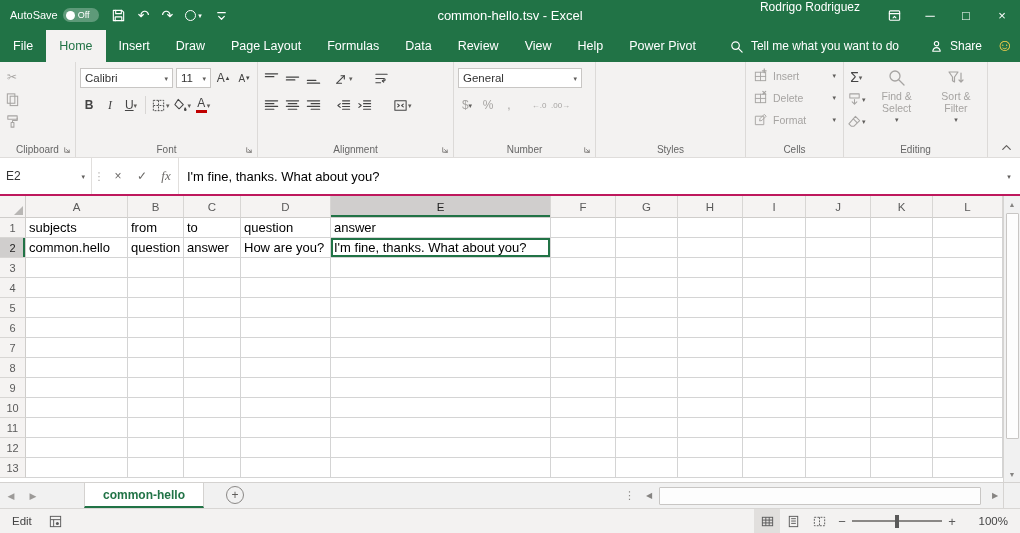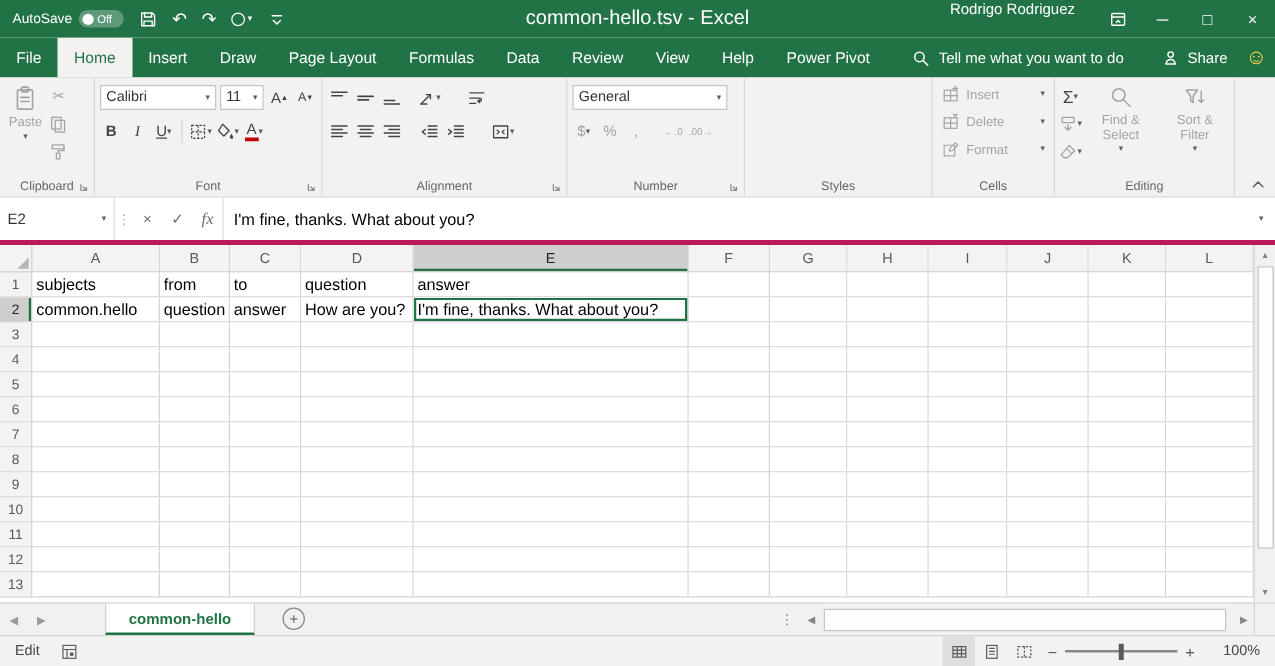--- a/index.html
+++ b/index.html
@@ -12,21 +12,21 @@
 
 .titlebar{height:30px;background:#217346;display:flex;align-items:center;color:#fff;position:relative}
 .qat{display:flex;align-items:center;gap:12px;padding-left:10px;z-index:2}
 .autosave{display:flex;align-items:center;gap:5px;font-size:11px}
 .pill{width:36px;height:14px;border-radius:7px;background:rgba(255,255,255,.28);display:flex;align-items:center;gap:3px;padding:0 3px}
 .knob{width:9px;height:9px;border-radius:50%;background:#fff}
 .pill .state{font-size:9px;color:#fff}
 .tb-btn{display:flex;align-items:center;gap:2px;color:#fff}
 .tb-btn .glyph14{font-size:14px;line-height:1}
 .circle-ic{width:11px;height:11px;border:1.5px solid #fff;border-radius:50%;display:inline-block}
-.win-title{position:absolute;left:0;right:0;text-align:center;font-size:16px;pointer-events:none}
+.win-title{position:absolute;left:0;right:0;text-align:center;font-size:13px;pointer-events:none}
 .tb-right{margin-left:auto;display:flex;align-items:flex-start;height:100%;z-index:2}
 .user-name{font-size:12px;margin-right:16px}
 .win-btn{width:36px;height:30px;display:flex;align-items:center;justify-content:center;font-size:13px;color:#fff}
 .chev{font-size:7px;line-height:1;color:#605e5c}
 .titlebar .chev{color:#fff}
 
 
 .tabrow{height:32px;background:#217346;display:flex;align-items:stretch;color:#fff}
 .tab{padding:0 13px;display:flex;align-items:center;font-size:12.5px}
 .tab.active{background:#f3f2f1;color:#217346}
@@ -66,21 +66,21 @@
 .gap6{width:6px}.gap14{width:14px}
 .dec{font-size:8px}
 .row-btn{display:flex;align-items:center;gap:5px;height:21px;padding:0 4px;font-size:10.5px;white-space:nowrap}
 .row-btn .lbl{flex:1;text-align:left}
 .g-clipboard{width:76px}.g-font{width:182px}.g-align{width:196px}.g-number{width:142px}.g-styles{width:150px}.g-cells{width:98px}.g-editing{width:144px}
 .styles-col,.cells-col{gap:1px;padding:3px 3px 14px}
 .sum{font-size:14px;color:#444}
 .collapse-ribbon{position:absolute;right:6px;bottom:2px;color:#605e5c}
 
 
-.fbar{height:38px;background:#fff;border-bottom:4px solid #be185d;display:flex;align-items:stretch}
+.fbar{height:38px;background:#fff;border-bottom:2px solid #be185d;display:flex;align-items:stretch}
 .namebox{width:92px;display:flex;align-items:center;padding:0 6px;border-right:1px solid #e1dfdd;font-size:12px;color:#333}
 .namebox .chev{margin-left:auto}
 .fb-dots{width:14px;display:flex;align-items:center;justify-content:center;color:#b0aeac;font-size:11px}
 .fb-btn{width:24px;display:flex;align-items:center;justify-content:center;color:#6d6b69;font-size:12px}
 .fb-btn.fx span{font-style:italic;font-family:"Liberation Serif",serif;font-size:13px}
 .fb-input{flex:1;display:flex;align-items:center;padding-left:8px;font-size:13px;color:#000;border-left:1px solid #e1dfdd}
 .fb-expand{width:22px;display:flex;align-items:center;justify-content:center}
 
 
 .grid-wrap{position:absolute;top:196px;left:0;width:1003px;height:286px;background:#fff;overflow:hidden}
@@ -238,29 +238,20 @@
     </div>
     <div class="smiley">
         <span>☺</span>
       </div>
   </div>
 
   <div class="ribbon">
 
     <div class="group g-clipboard">
       <div class="gc hrow">
-        <button class="stack dim">
-          <svg class="ic24" viewBox="0 0 20 20" stroke="currentColor" fill="none" stroke-width="1.2" stroke-linecap="round" stroke-linejoin="round">
-              <rect x="4.5" y="3.5" width="11" height="14" rx="1"></rect>
-              <rect x="7.5" y="1.5" width="5" height="3.5" rx="0.8"></rect>
-              <path d="M7 9h6M7 12h6"></path>
-            </svg>
-          <span class="lbl">Paste</span>
-          <span class="chev">▾</span>
-        </button>
         <div class="mini-col">
           <button class="sbtn dim">
               <span>✂</span>
             </button>
           <button class="sbtn dim">
               <svg class="ic" viewBox="0 0 16 16" stroke="currentColor" fill="none" stroke-width="1.1">
                 <rect x="2.5" y="2" width="8" height="10"></rect>
                 <rect x="5.5" y="4.5" width="8" height="10"></rect>
               </svg>
             </button>

